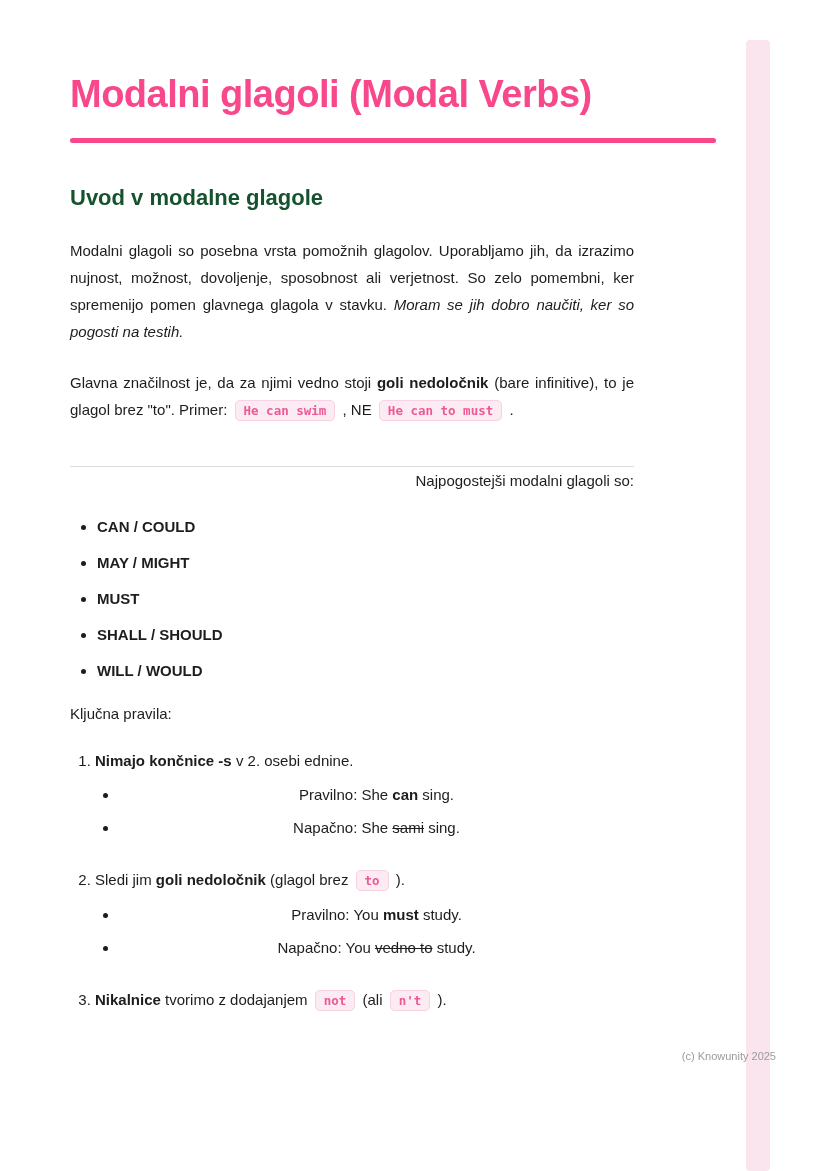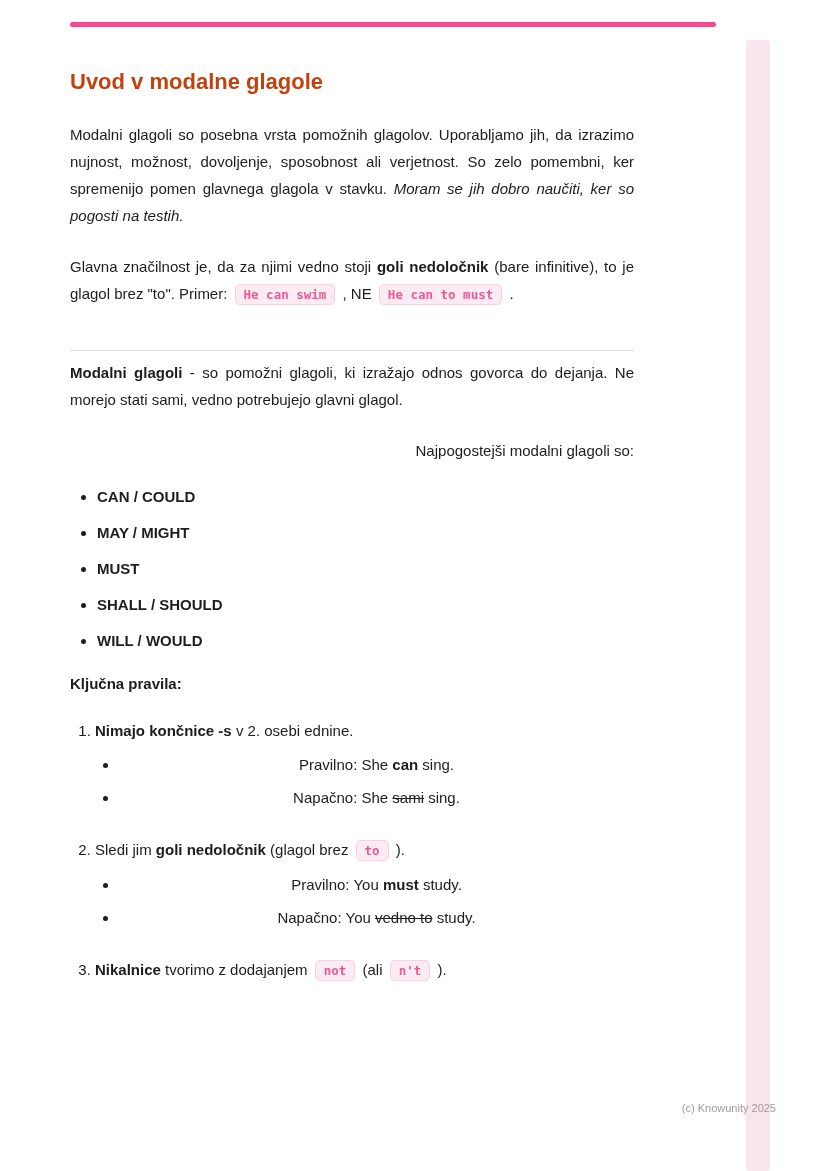--- a/index.html
+++ b/index.html
@@ -42,27 +42,27 @@
   .title-rule {
     margin-top: 22px;
     width: 646px;
     height: 5px;
     border-radius: 3px;
     background: #f8478b;
   }
   h2.section-heading {
     font-size: 22px;
     font-weight: bold;
-    color: #c2410c;
+    color: #14532d;
     margin: 42px 0 26px 0;
   }
   p.para {
     font-size: 15px;
     line-height: 27px;
-    margin: 8px 0 24px 0;
+    margin: 0 0 24px 0;
     text-align: justify;
   }
   p.plain {
     font-size: 15px;
     line-height: 27px;
     margin: 0 0 24px 0;
     text-align: right;
   }
   code.chip {
     font-family: "DejaVu Sans Mono", monospace;
@@ -85,21 +85,21 @@
     margin: 0 0 0 0;
     padding-left: 27px;
     list-style: disc;
   }
   ul.modals-list li {
     font-weight: bold;
     font-size: 15px;
     margin-bottom: 19px;
   }
   p.rules-label {
-    font-weight: bold;
+    font-weight: normal;
     font-size: 15px;
     margin: 26px 0 26px 0;
   }
   ol.rules {
     margin: 0;
     padding-left: 25px;
   }
   ol.rules > li {
     font-size: 15px;
     line-height: 25px;
@@ -113,46 +113,46 @@
   }
   ul.sub li {
     font-size: 15px;
     line-height: 23px;
     margin-bottom: 10px;
   }
   .strike { text-decoration: line-through; }
   em { font-style: italic; }
   .footer {
     position: absolute;
-    top: 1102px;
+    top: 1050px;
     right: 52px;
     font-size: 11px;
     color: #9b9b9b;
     z-index: 3;
   }
 </style>
 </head>
 <body>
 
 <div class="side-strip"></div>
 
 <div class="content">
 
+  <h1 class="page-title">Modalni glagoli (Modal Verbs)</h1>
   <div class="title-rule"></div>
 
   <h2 class="section-heading">Uvod v modalne glagole</h2>
 
   <p class="para"><span>Modalni glagoli so posebna vrsta pomožnih glagolov. Uporabljamo jih, da izrazimo nujnost, možnost, dovoljenje, sposobnost ali verjetnost. So zelo pomembni, ker spremenijo pomen glavnega glagola v stavku. </span><em>Moram se jih dobro naučiti, ker so pogosti na testih.</em></p>
 
   <p class="para"><span>Glavna značilnost je, da za njimi vedno stoji </span><strong>goli nedoločnik</strong><span> (bare infinitive), to je glagol brez "to". Primer: </span><code class="chip">He can swim</code><span> , NE </span><code class="chip">He can to must</code><span> .</span></p>
 
   <hr class="divider">
 
 
-  <p class="para"><strong>Modalni glagoli</strong><span> - so pomožni glagoli, ki izražajo odnos govorca do dejanja. Ne morejo stati sami, vedno potrebujejo glavni glagol.</span></p>
 
   <p class="plain">Najpogostejši modalni glagoli so:</p>
 
   <ul class="modals-list">
     <li><strong>CAN / COULD</strong></li>
     <li><strong>MAY / MIGHT</strong></li>
     <li><strong>MUST</strong></li>
     <li><strong>SHALL / SHOULD</strong></li>
     <li><strong>WILL / WOULD</strong></li>
   </ul>

